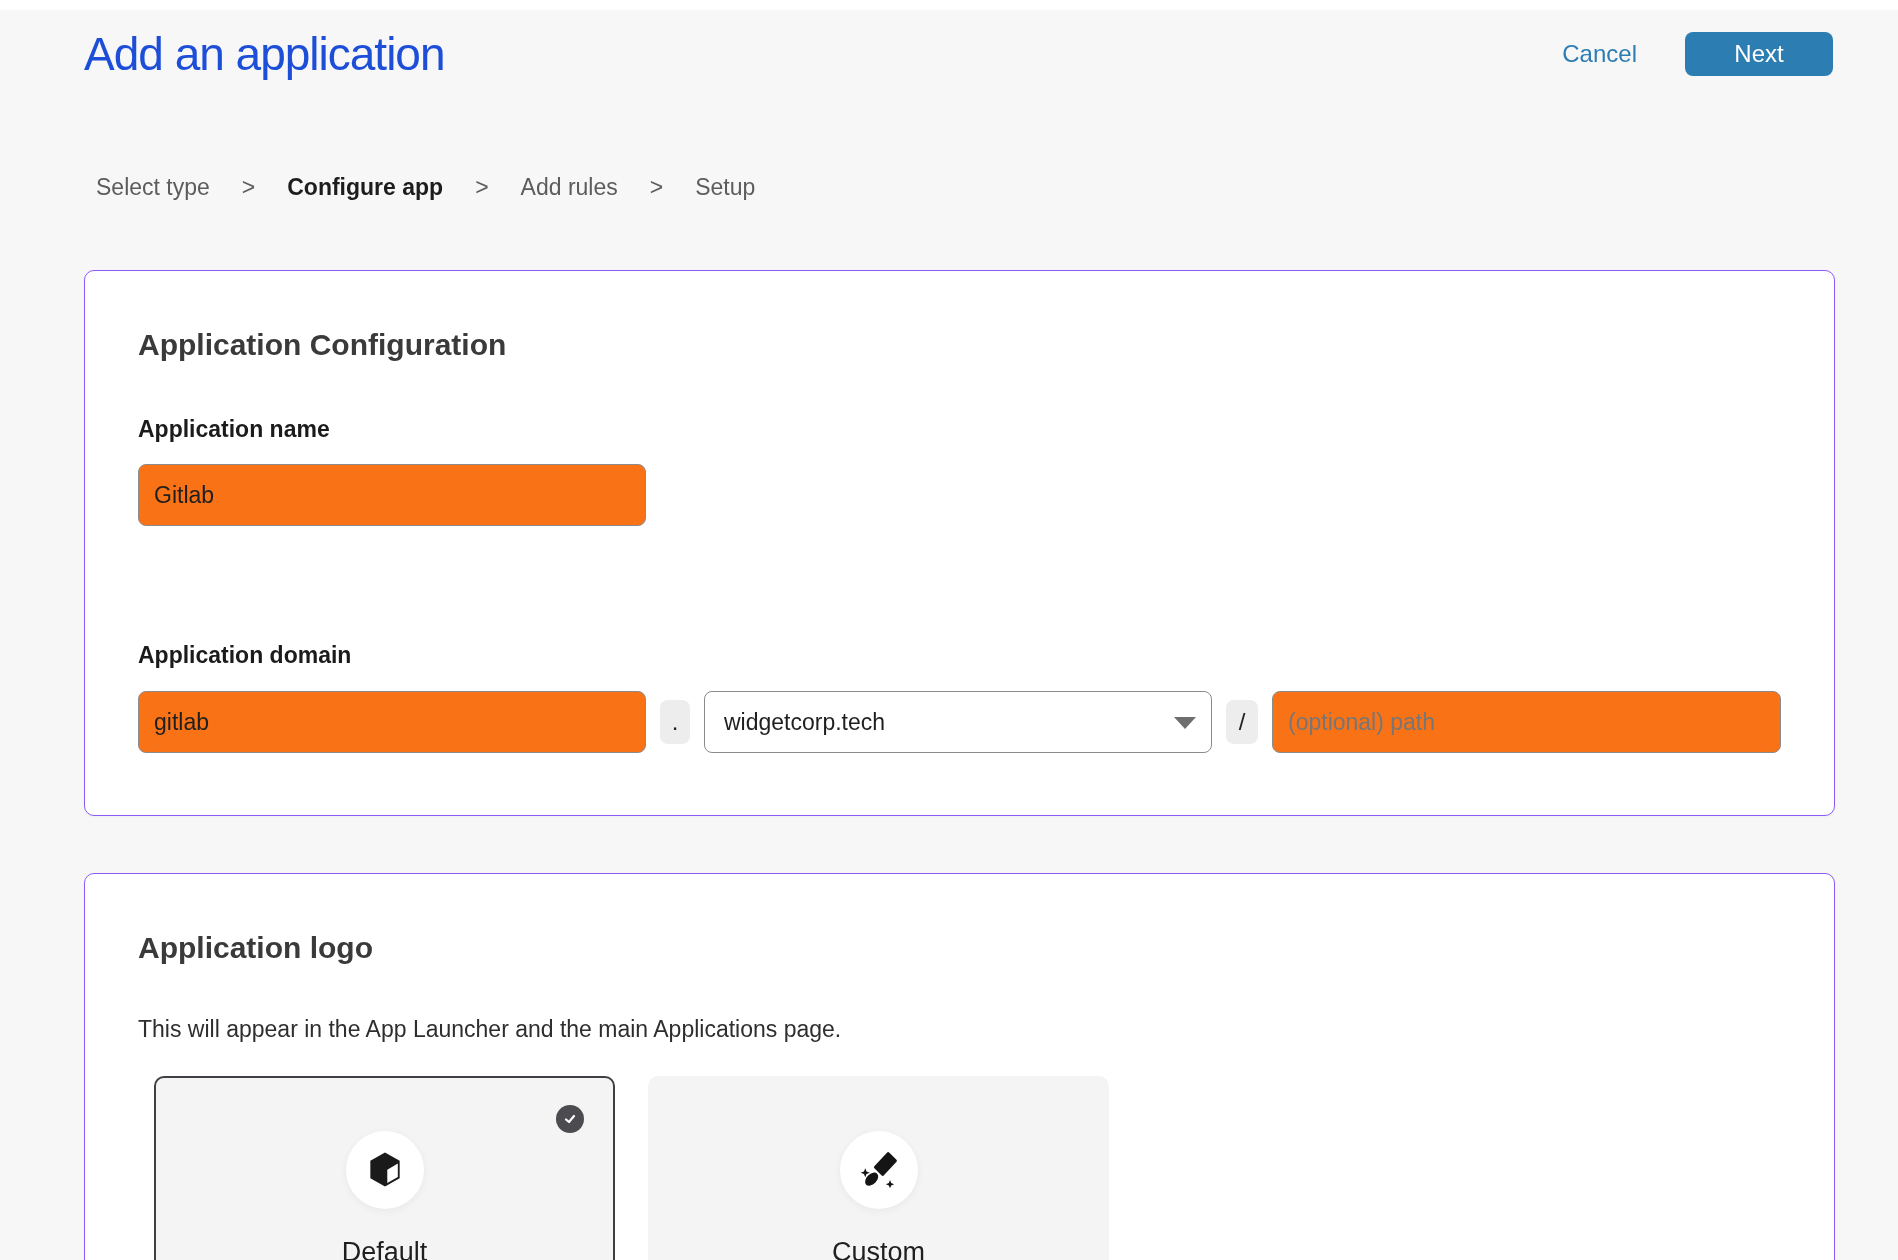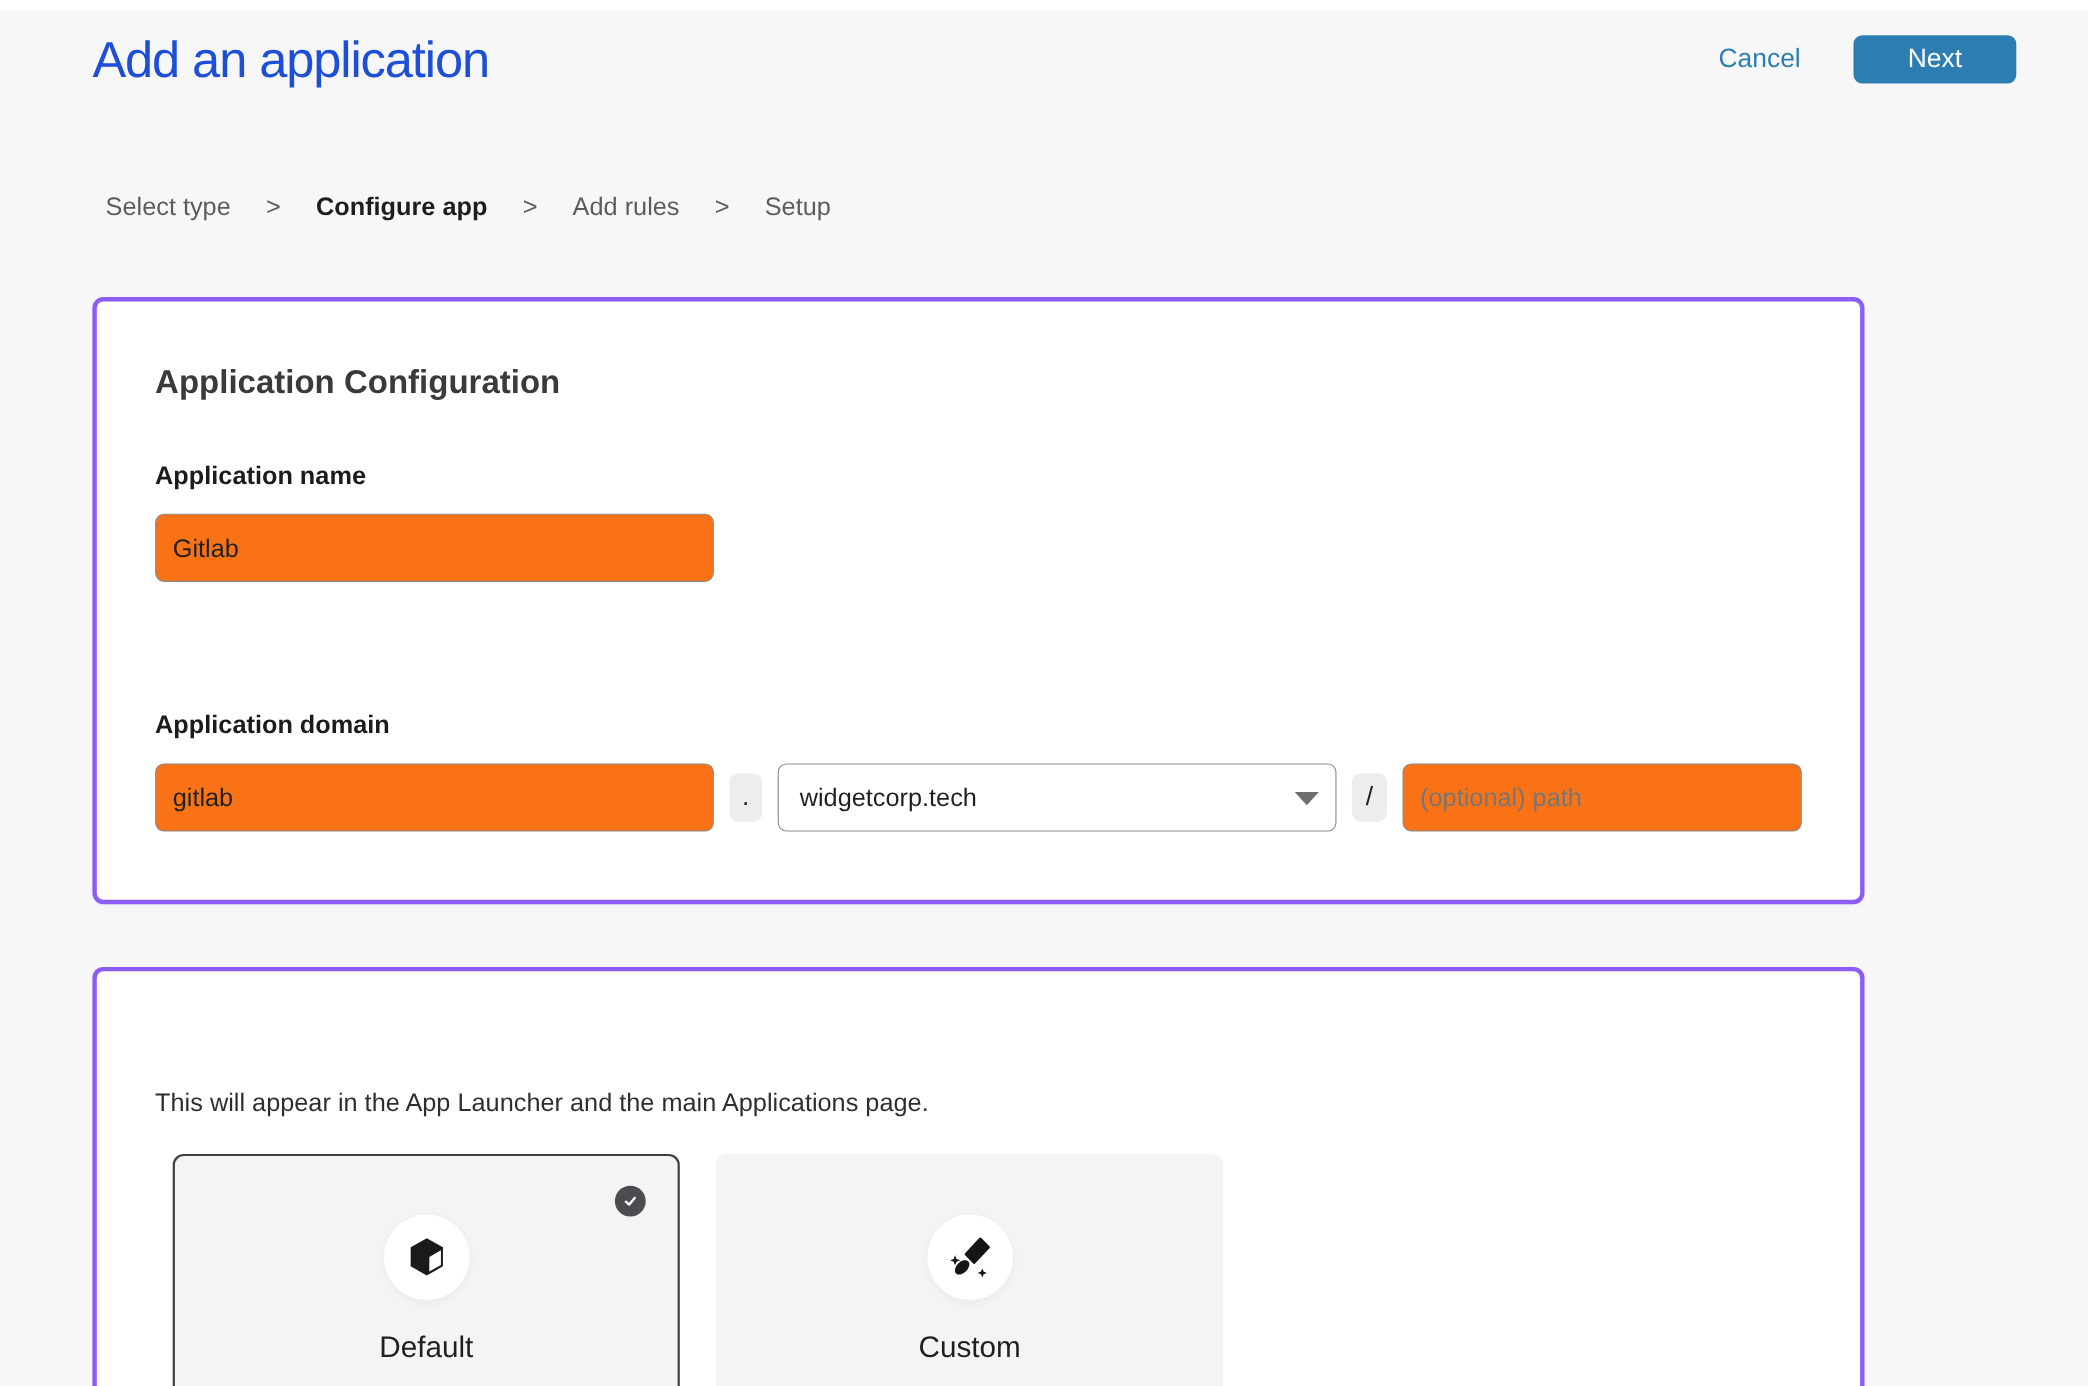--- a/index.html
+++ b/index.html
@@ -57,24 +57,24 @@
     font-size: 23px;
     color: #5c5c5c;
     line-height: 30px;
   }
   .crumb { cursor: pointer; }
   .crumb.active { font-weight: 700; color: #1d1d1d; }
   .crumb-sep { color: #5c5c5c; }
 
   
   .card {
-    width: 1611px;
+    width: 1751px;
     margin-left: 84px;
     background: #ffffff;
-    border: 4px solid #8b5cf6;
+    border: 1px solid #8b5cf6;
     border-radius: 10px;
     box-shadow: 0 1px 3px rgba(0,0,0,0.03);
     padding: 56px 53px 62px 53px;
   }
   .card-config { margin-top: 68px; }
   .card-logo   { margin-top: 57px; height: 560px; padding-bottom: 0; }
   .card-heading {
     font-size: 30px;
     font-weight: 700;
     color: #3a3a3a;
@@ -248,20 +248,21 @@
       <div class="select-box domain-select">
         <span>widgetcorp.tech</span>
         <span class="chevron"></span>
       </div>
       <span class="sep-box sep-slash">/</span>
       <input class="text-input domain-path" type="text" placeholder="(optional) path" style="">
     </div>
   </section>
 
   <section class="card card-logo">
+    <h2 class="card-heading">Application logo</h2>
     <p class="logo-desc">This will appear in the App Launcher and the main Applications page.</p>
 
     <div class="tiles">
 
       <div class="tile selected">
         <span class="check-badge">
           <svg width="16" height="16" viewBox="0 0 16 16">
             <path d="M4 8.5 L7 11 L12 5" stroke="#ffffff" stroke-width="2.2" fill="none" stroke-linecap="round" stroke-linejoin="round"></path>
           </svg>
         </span>

